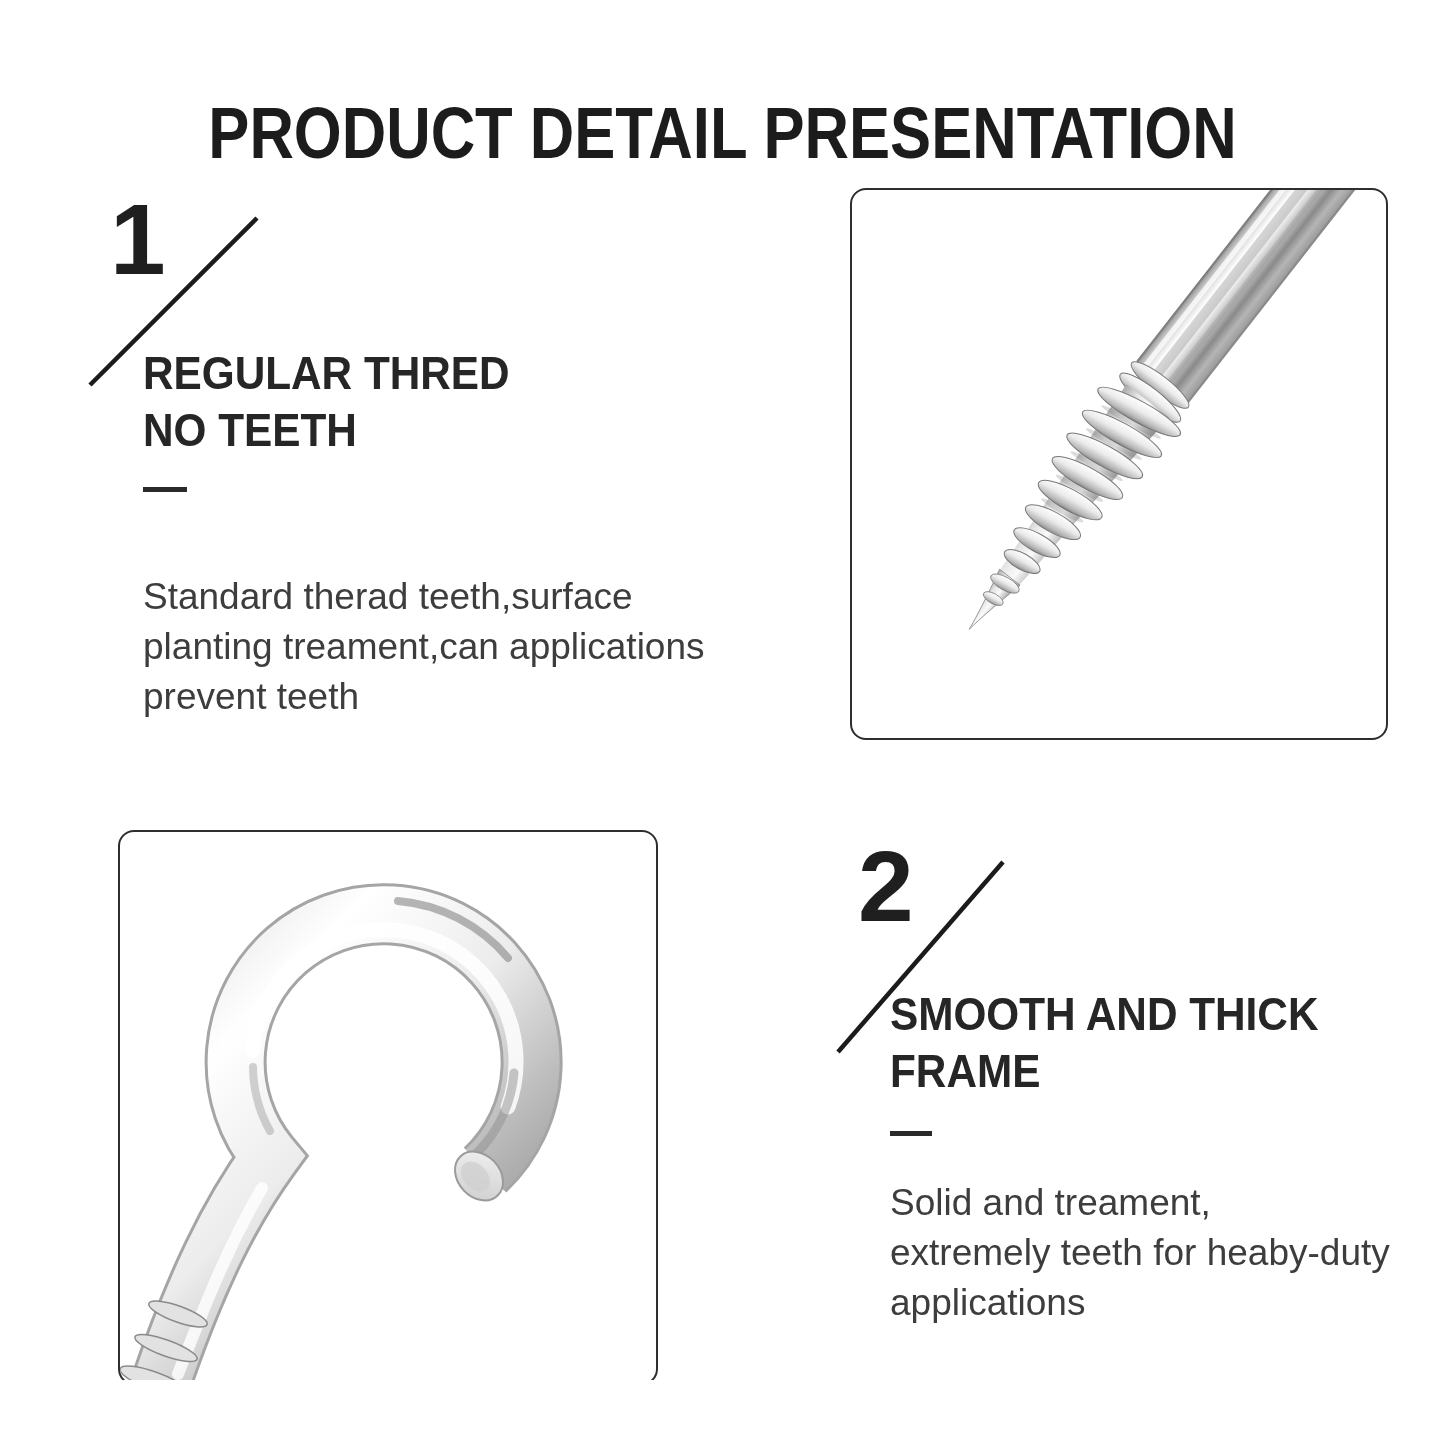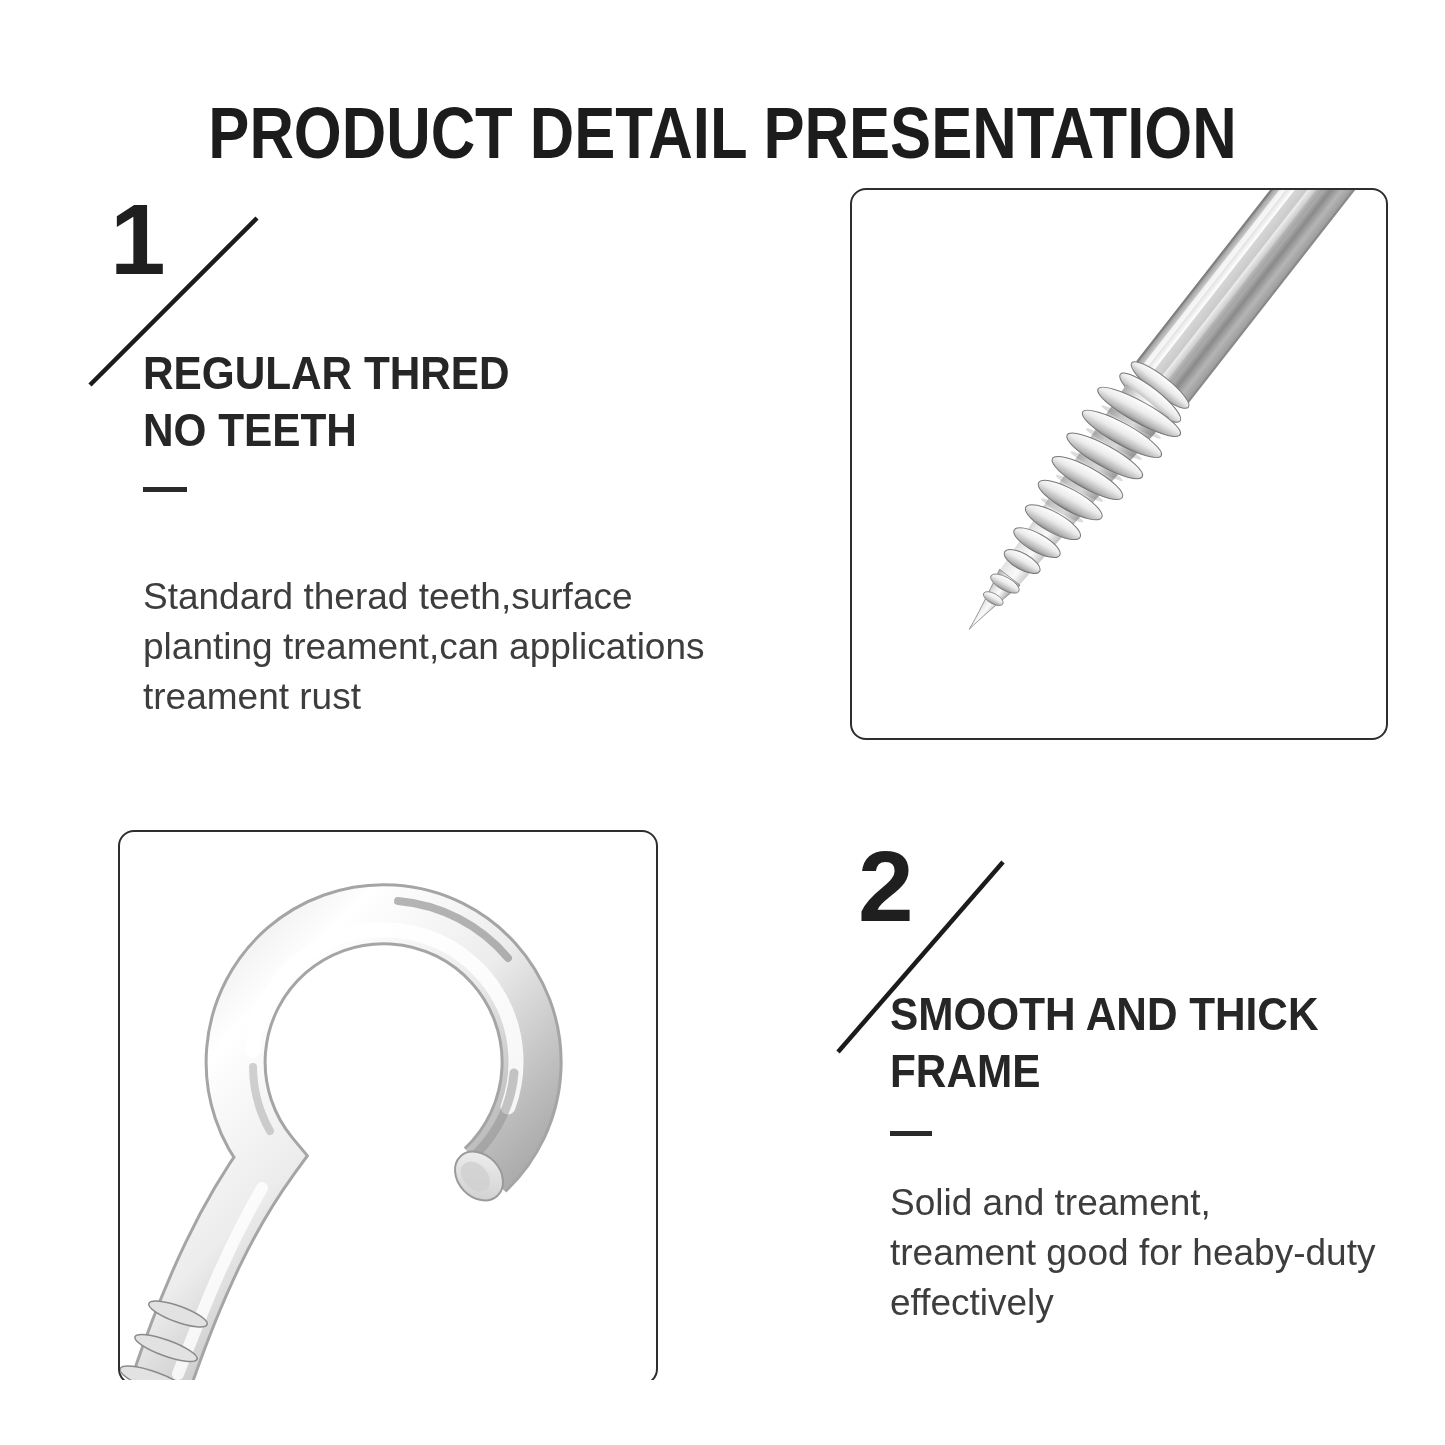--- a/index.html
+++ b/index.html
@@ -53,21 +53,21 @@
   <div class="feature-heading head-1">
     <div>REGULAR THRED</div>
     <div>NO TEETH</div>
   </div>
 
   <div class="heading-dash dash-1"></div>
 
   <div class="feature-body body-1">
     <div>Standard therad teeth,surface</div>
     <div>planting treament,can applications</div>
-    <div>treament rust</div>
+    <div>prevent teeth</div>
   </div>
 
   <div class="photo-box box-screw">
     <svg class="figure" viewBox="0 0 534 548">
       <defs>
         <linearGradient id="gShank" x1="0" y1="0" x2="1" y2="0">
           <stop offset="0" stop-color="#8f8f8f"></stop>
             <stop offset=".1" stop-color="#c8c8c8"></stop>
           <stop offset=".28" stop-color="#ffffff"></stop>
             <stop offset=".45" stop-color="#ececec"></stop>
@@ -171,17 +171,17 @@
 
   <div class="feature-heading head-2">
     <div>SMOOTH AND THICK</div>
     <div>FRAME</div>
   </div>
 
   <div class="heading-dash dash-2"></div>
 
   <div class="feature-body body-2">
     <div>Solid and treament,</div>
-    <div>treament good for heaby-duty</div>
-    <div>effectively</div>
+    <div>extremely teeth for heaby-duty</div>
+    <div>applications</div>
   </div>
 
 </div>
 
 </body></html>

